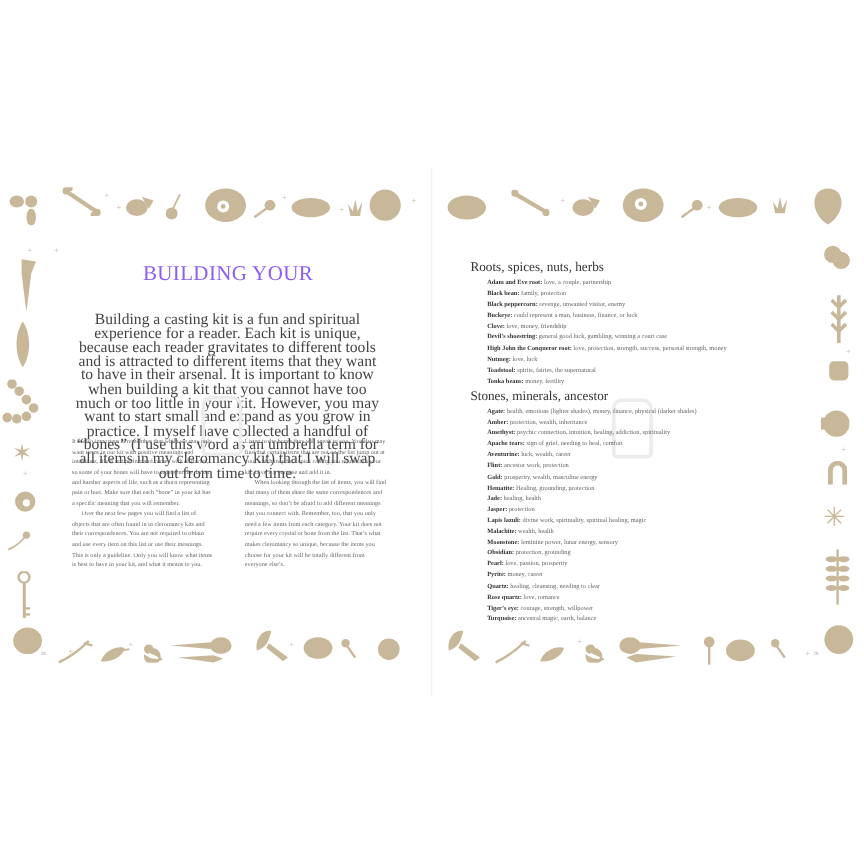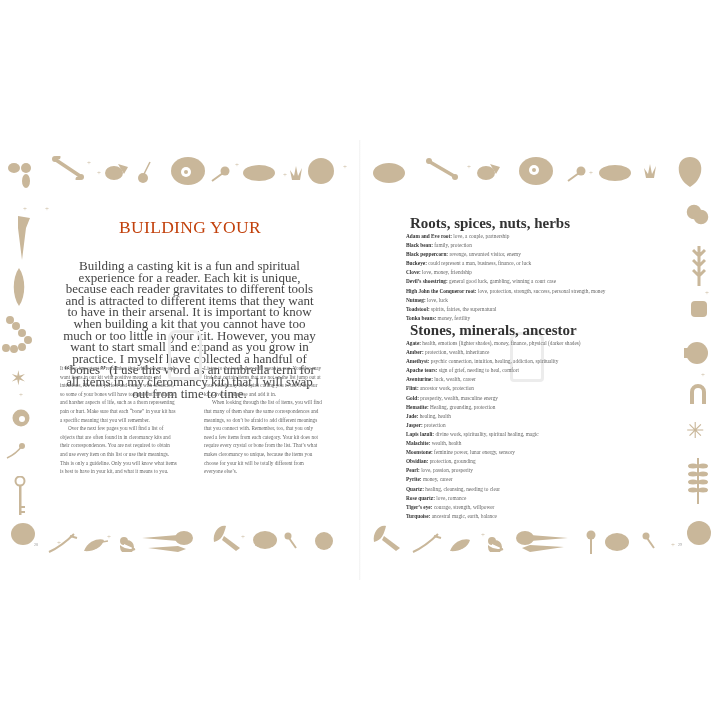--- a/index.html
+++ b/index.html
@@ -4,28 +4,28 @@
 <style>
   html, body { margin:0; padding:0; }
   body { width:720px; height:720px; background:#ffffff; position:relative; overflow:hidden; font-family:"Liberation Serif", serif; color:#333; }
   .spread { position:absolute; left:0; top:140px; width:720px; height:440px; background:#fff; }
   .page { position:absolute; top:0; height:440px; }
   .page.left { left:0; width:360px; }
   .page.right { left:360px; width:360px; }
   .gutter { position:absolute; left:359px; top:0; width:2px; height:440px; background:linear-gradient(to right,#f1f1f1,#fff); }
   .orn { position:absolute; color:#c9b79a; fill:#c9b79a; }
   .spark { position:absolute; width:6px; height:6px; color:#cbbba0; font-size:7px; line-height:6px; text-align:center; }
-  .title { position:absolute; left:95px; top:77px; width:190px; text-align:center; font-size:17.5px; line-height:20px; letter-spacing:0.3px; color:#c2410c; }
+  .title { position:absolute; left:95px; top:77px; width:190px; text-align:center; font-size:17.5px; line-height:20px; letter-spacing:0.3px; color:#8b5cf6; }
   .intro { position:absolute; left:62px; top:120px; width:255px; text-align:center; font-size:13px; line-height:11.6px; color:#444; }
   .col { position:absolute; top:224px; width:118px; font-size:5.2px; line-height:8.6px; color:#666; text-align:left; }
   .col p { margin:0; text-indent:0; }
   .col p + p { text-indent:8px; }
   .col1 { left:60px; } .col2 { left:204px; }
   .watermark { position:absolute; width:28px; height:44px; border:3px solid #ececec; border-radius:8px 8px 4px 4px; }
-  .h2 { position:absolute; left:410px; font-size:15px; line-height:13px; color:#333;font-weight:bold; }
+  .h2 { position:absolute; left:392px; font-size:11px; line-height:13px; color:#333; }
   .list { position:absolute; left:406px; width:260px; font-size:5.3px; line-height:9.1px; color:#666; white-space:nowrap; }
   .list b { color:#333; font-weight:bold; }
   .pnum { position:absolute; font-size:4px; color:#999; }
 </style>
 </head>
 <body>
 
 <div class="spread">
   <div class="page left">
     <div class="title">

